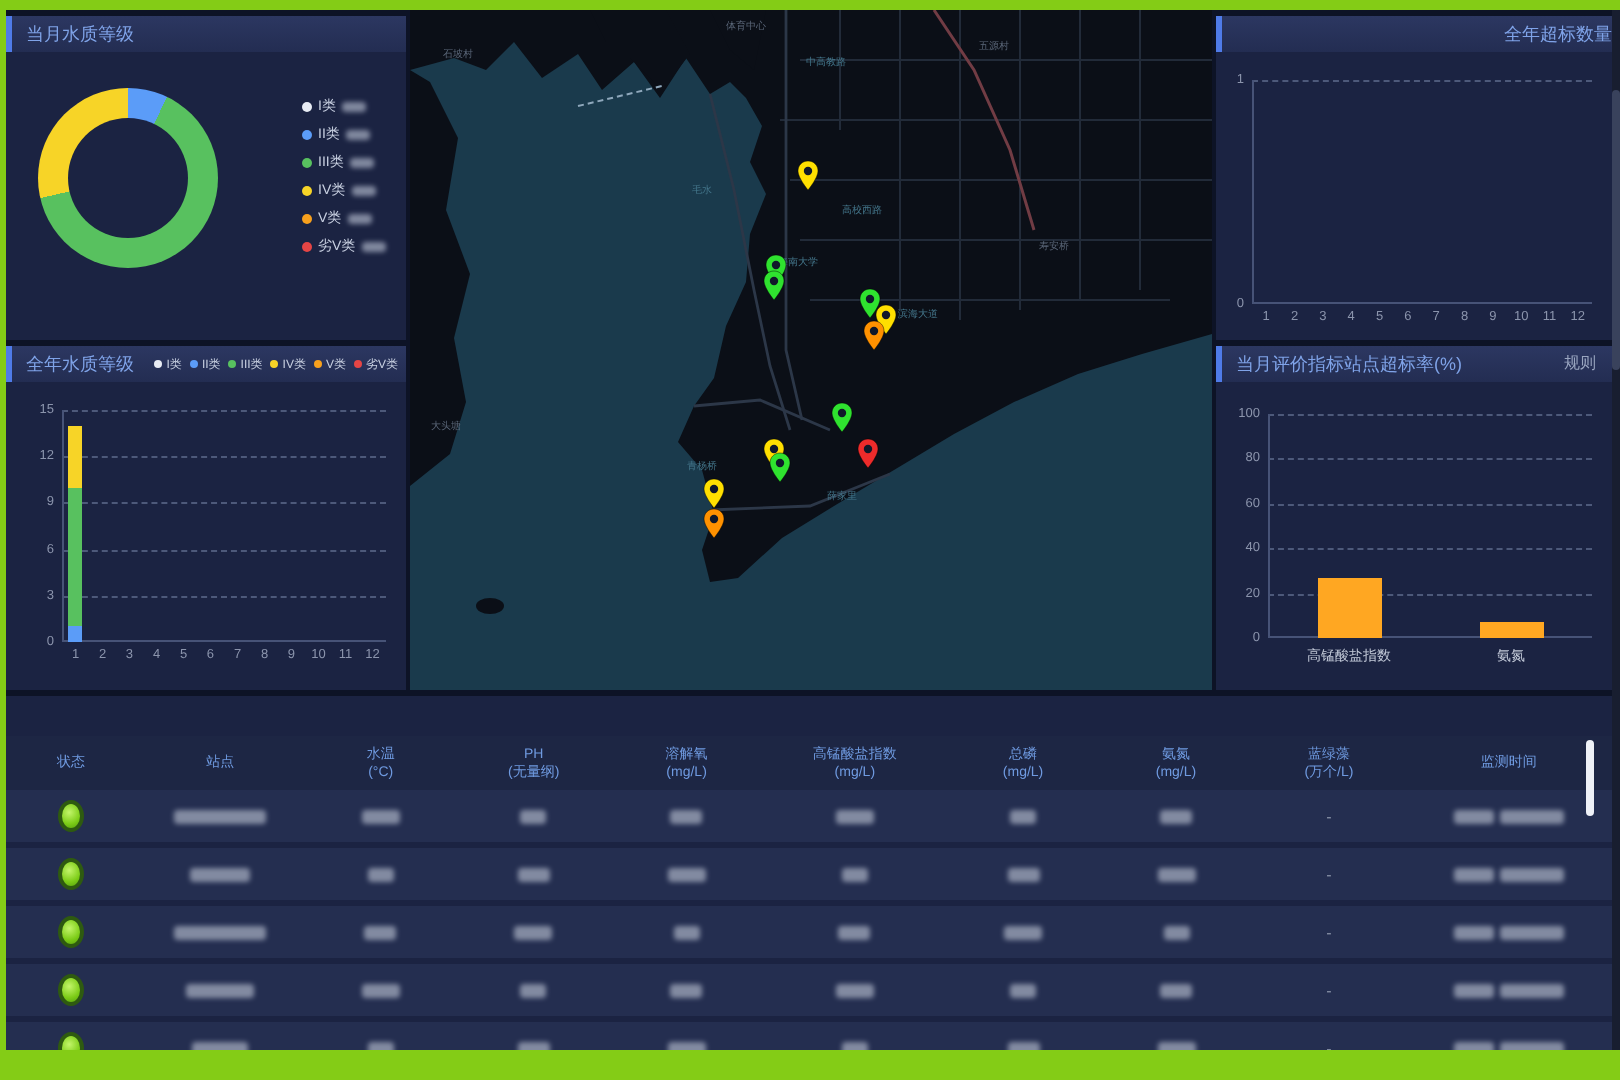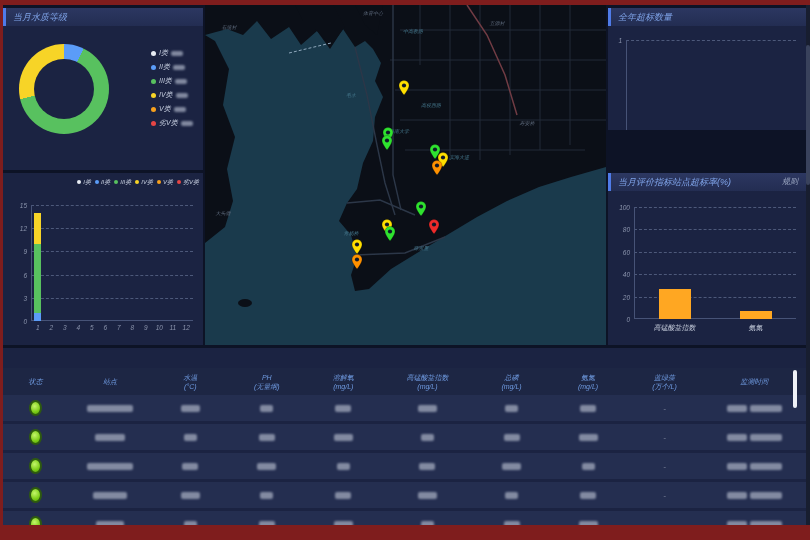--- a/index.html
+++ b/index.html
@@ -1,17 +1,17 @@
 <!DOCTYPE html>
 <html><head>
 <meta charset="utf-8">
 <style>
   html,body{margin:0;padding:0;background:#000;}
-  .stage{position:relative;width:810px;height:540px;background:#7f1d1d;overflow:hidden;
-         font-family:"Liberation Sans",sans-serif;font-style:italic;}
+  .stage{position:relative;width:810px;height:540px;background:#84cc16;overflow:hidden;
+         font-family:"Liberation Sans",sans-serif;}
   .dash{position:absolute;left:3px;top:5px;width:803px;height:520px;background:#0d1326;}
   .panel{position:absolute;background:#1b2342;overflow:hidden;}
   .phead{position:relative;height:18px;background:linear-gradient(180deg,#2c3761,#232d52);
          border-left:3px solid #4f7be8;color:#7fa3e8;font-size:9px;line-height:18px;
          padding-left:7px;box-sizing:border-box;white-space:nowrap;}
   .phead .plink{position:absolute;right:8px;top:0;color:#9aa6c0;font-size:8px;cursor:pointer;}
   
   .donut{position:absolute;left:16px;top:36px;width:90px;height:90px;border-radius:50%;}
   .donut::after{content:"";position:absolute;inset:15px;background:#1b2342;border-radius:50%;}
   .dlegend{position:absolute;left:148px;top:38px;list-style:none;margin:0;padding:0;}
@@ -89,20 +89,21 @@
           </li>
           <li>
             <span class="dot" style="background: rgb(229, 69, 69);"></span>
             <span>劣V类</span>
             <span class="pill lpill"></span>
           </li>
         </ul>
     </div>
 
     <div class="panel" id="p-year" style="left:0;top:168px;width:200px;height:172px;">
+      <div class="phead">全年水质等级</div>
       <div class="hlegend" id="year-legend">
           <span>
             <i style="background: rgb(232, 236, 244);"></i>
             <b style="font-weight: normal;">I类</b>
           </span>
           <span>
             <i style="background: rgb(91, 156, 248);"></i>
             <b style="font-weight: normal;">II类</b>
           </span>
           <span>
@@ -268,21 +269,21 @@
           </div>
           <div class="pin" style="left: 146px; top: 249px;">
             <svg width="12" height="16" viewBox="0 0 24 32">
       <path fill="#ff9100" stroke="rgba(0,0,0,.45)" stroke-width="1" d="M12,1 C6,1 2,5.5 2,11 c0,7 10,19 10,19 s10,-12 10,-19 C22,5.5 18,1 12,1 z"></path>
       <circle cx="12" cy="11" r="4.2" fill="#10182a"></circle>
             </svg>
           </div>
         </div>
     </div>
 
-    <div class="panel" id="p-count" style="left:605px;top:3px;width:198px;height:122px;">
+    <div class="panel" id="p-count" style="left:605px;top:3px;width:198px;height:162px;text-align:right;">
       <div class="phead">全年超标数量</div>
       <div class="plot" id="count-plot" style="left:18px;top:32px;width:170px;height:112px;">
           <div class="ytick" style="top: 100%; left: 0px;">0</div>
           <div class="gl" style="top: 0%;"></div>
           <div class="ytick" style="top: 0%; left: 0px;">1</div>
           <div class="axl" style="left: 0px; top: 0px; bottom: 0px; width: 1px;"></div>
           <div class="axl" style="left: 0px; right: 0px; bottom: 0px; height: 1px;"></div>
           <div class="xtick" style="left: 4.16667%;">1</div>
           <div class="xtick" style="left: 12.5%;">2</div>
           <div class="xtick" style="left: 20.8333%;">3</div>

